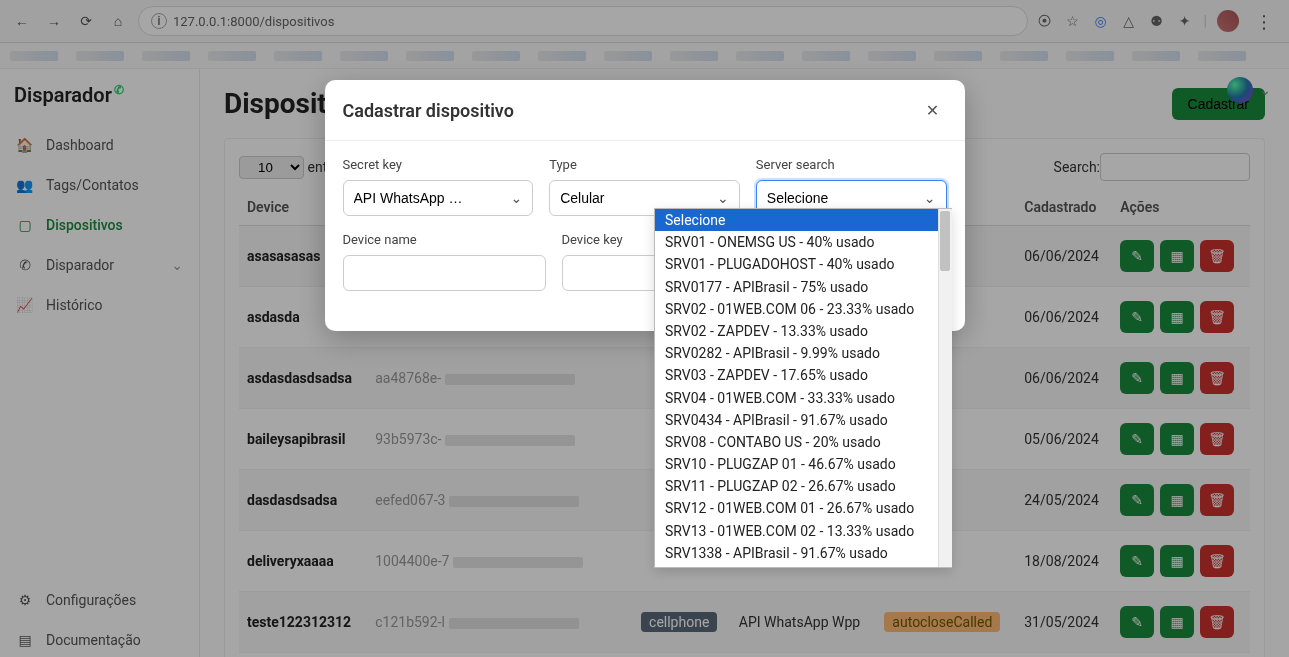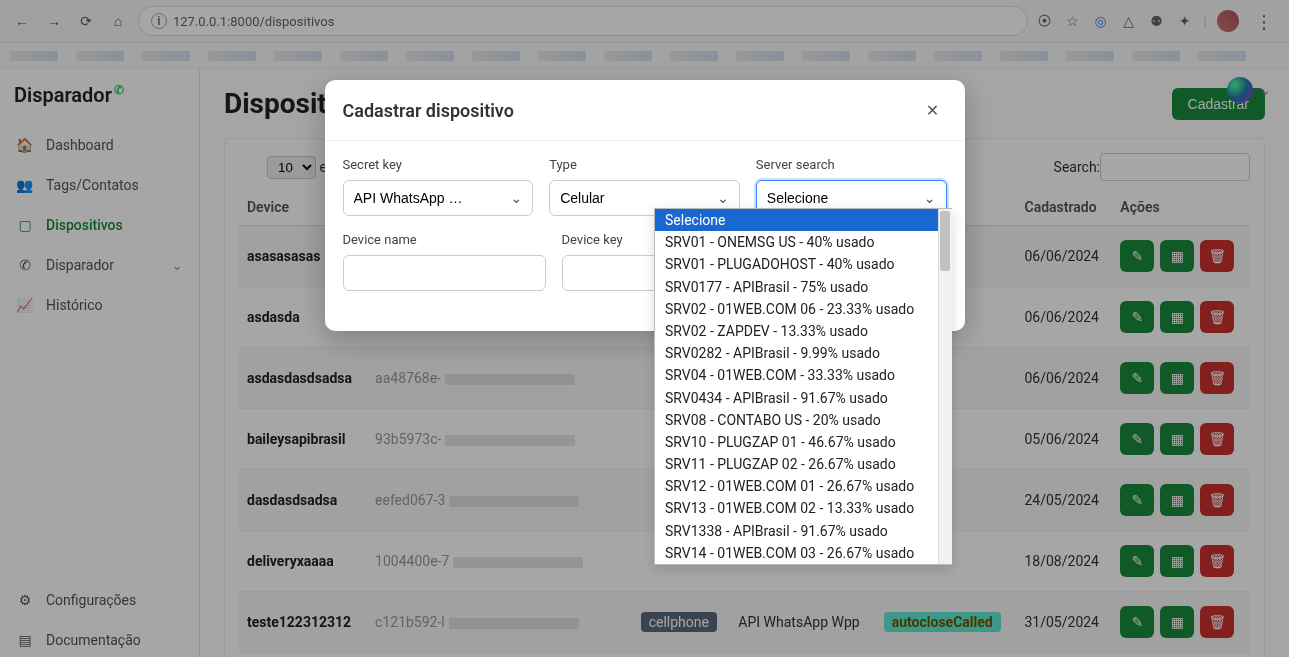--- a/index.html
+++ b/index.html
@@ -27,39 +27,39 @@
     .nav-list { list-style: none; }
     .nav-item { display: flex; align-items: center; gap: 12px; padding: 12px 16px; color: #555; cursor: pointer; }
     .nav-item.active { color: #1a8a3c; font-weight: 500; }
     .nav-icon { width: 18px; text-align: center; }
     .nav-chevron { margin-left: auto; color:#999; }
     .sidebar-bottom { margin-top: auto; }
 
     .main { flex: 1; padding: 18px 24px; background: #fdfdfd; position: relative; }
     .page-header { display: flex; align-items: center; justify-content: space-between; margin-bottom: 18px; }
     .page-title { font-size: 28px; font-weight: 700; color: #222; }
-    .btn-primary { background: #1a8a3c; color: #ffffff; border: none; border-radius: 6px; padding: 8px 16px; font-size: 14px; cursor: pointer; }
+    .btn-primary { background: #1a8a3c; color: #000000; border: none; border-radius: 6px; padding: 8px 16px; font-size: 14px; cursor: pointer; }
 
     .card { background: #fff; border: 1px solid #eee; border-radius: 4px; padding: 14px; }
     .table-controls { display: flex; align-items: center; justify-content: space-between; margin-bottom: 8px; }
-    .entries-select { border: 1px solid #ccc; border-radius: 4px; padding: 2px 6px; margin-left: 28px; }
+    .entries-select { border: 1px solid #ccc; border-radius: 4px; padding: 2px 14px; }
     .search-wrap { display: flex; align-items: center; }
     .search-input { border: 1px solid #ccc; border-radius: 4px; padding: 4px 6px; width: 150px; height: 28px; }
 
     table { width: 100%; border-collapse: collapse; }
     th { text-align: left; padding: 10px 8px; border-bottom: 1px solid #ddd; color: #555; font-weight: 600; }
     td { padding: 14px 8px; border-bottom: 1px solid #f0f0f0; vertical-align: middle; }
     tbody tr:nth-child(odd) { background: #f7f7f7; }
     tbody tr:nth-child(even) { background: #fff; }
     .device-name { font-weight: 700; color: #222; }
     .blur-cell { color:#999; }
     .blur-cell::after { content:""; display:inline-block; width:130px; height:11px; background: rgba(180,180,180,.35); vertical-align:middle; margin-left:4px; border-radius:2px; }
     .pill { display: inline-block; font-size: 14px; padding: 2px 8px; border-radius: 4px; color: #fff; }
     .pill-cellphone { background: #5a6978; }
-    .pill-autoclose { background: #5eead4; color:#6b5900;font-weight:bold; }
+    .pill-autoclose { background: #fdba74; color:#6b5900; }
     .pill-browserclose { background: #d9534f; }
     .actions { display: flex; gap: 6px; }
     .act-btn { width: 34px; height: 32px; border: none; border-radius: 6px; display: inline-flex; align-items: center; justify-content: center; color: #fff; cursor: pointer; font-size:14px; }
     .act-edit { background: #1a8a3c; }
     .act-qr { background: #1a8a3c; }
     .act-del { background: #c9302c; }
 
     
     .app-right-icon { position: absolute; top: 8px; right: 18px; display: flex; align-items: center; gap: 6px; }
     .app-logo { width: 26px; height: 26px; border-radius: 50%; background: radial-gradient(circle at 30% 30%, #5fa, #27a, #a3f); }
@@ -391,20 +391,21 @@
     <div class="dropdown-scrollbar">
       <div class="dropdown-thumb"></div>
     </div>
   <div class="dd-option selected">Selecione</div>
       <div class="dd-option">SRV01 - ONEMSG US - 40% usado</div>
       <div class="dd-option">SRV01 - PLUGADOHOST - 40% usado</div>
       <div class="dd-option">SRV0177 - APIBrasil - 75% usado</div>
       <div class="dd-option">SRV02 - 01WEB.COM 06 - 23.33% usado</div>
       <div class="dd-option">SRV02 - ZAPDEV - 13.33% usado</div>
       <div class="dd-option">SRV0282 - APIBrasil - 9.99% usado</div>
+      <div class="dd-option">SRV03 - ZAPDEV - 17.65% usado</div>
       <div class="dd-option">SRV04 - 01WEB.COM - 33.33% usado</div>
       <div class="dd-option">SRV0434 - APIBrasil - 91.67% usado</div>
       <div class="dd-option">SRV08 - CONTABO US - 20% usado</div>
       <div class="dd-option">SRV10 - PLUGZAP 01 - 46.67% usado</div>
       <div class="dd-option">SRV11 - PLUGZAP 02 - 26.67% usado</div>
       <div class="dd-option">SRV12 - 01WEB.COM 01 - 26.67% usado</div>
       <div class="dd-option">SRV13 - 01WEB.COM 02 - 13.33% usado</div>
       <div class="dd-option">SRV1338 - APIBrasil - 91.67% usado</div>
       <div class="dd-option">SRV14 - 01WEB.COM 03 - 26.67% usado</div>
     </div>

